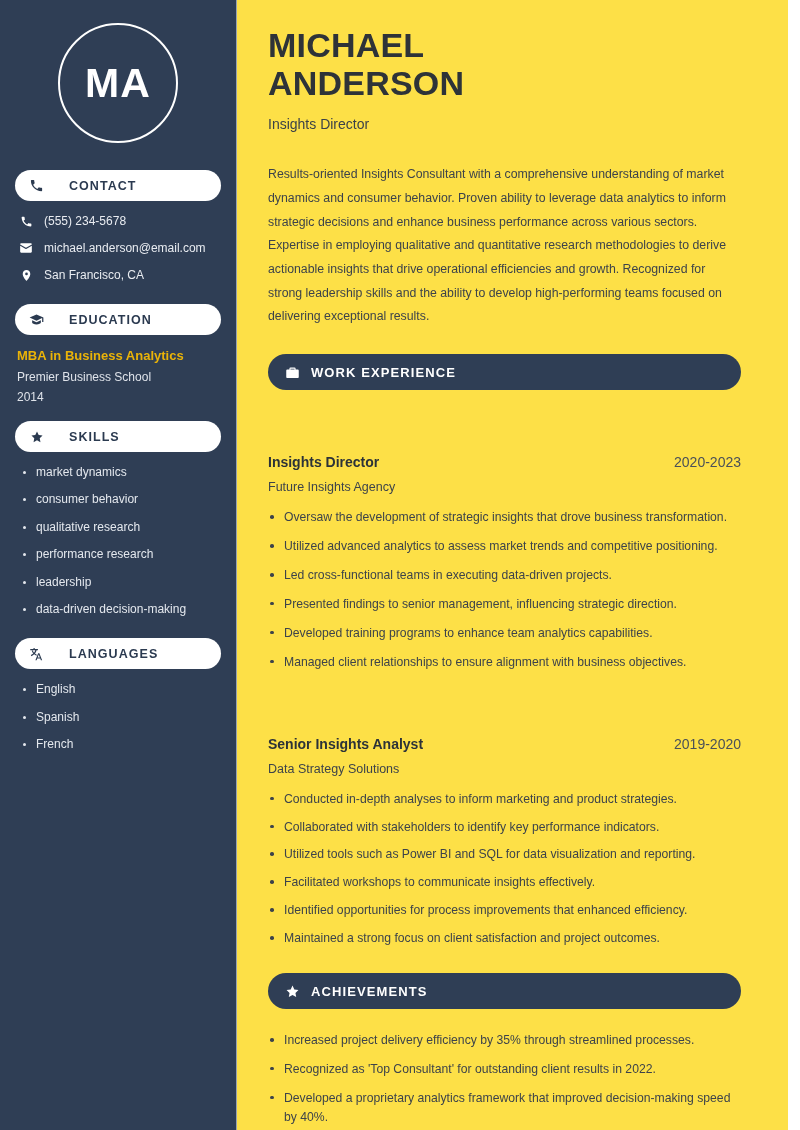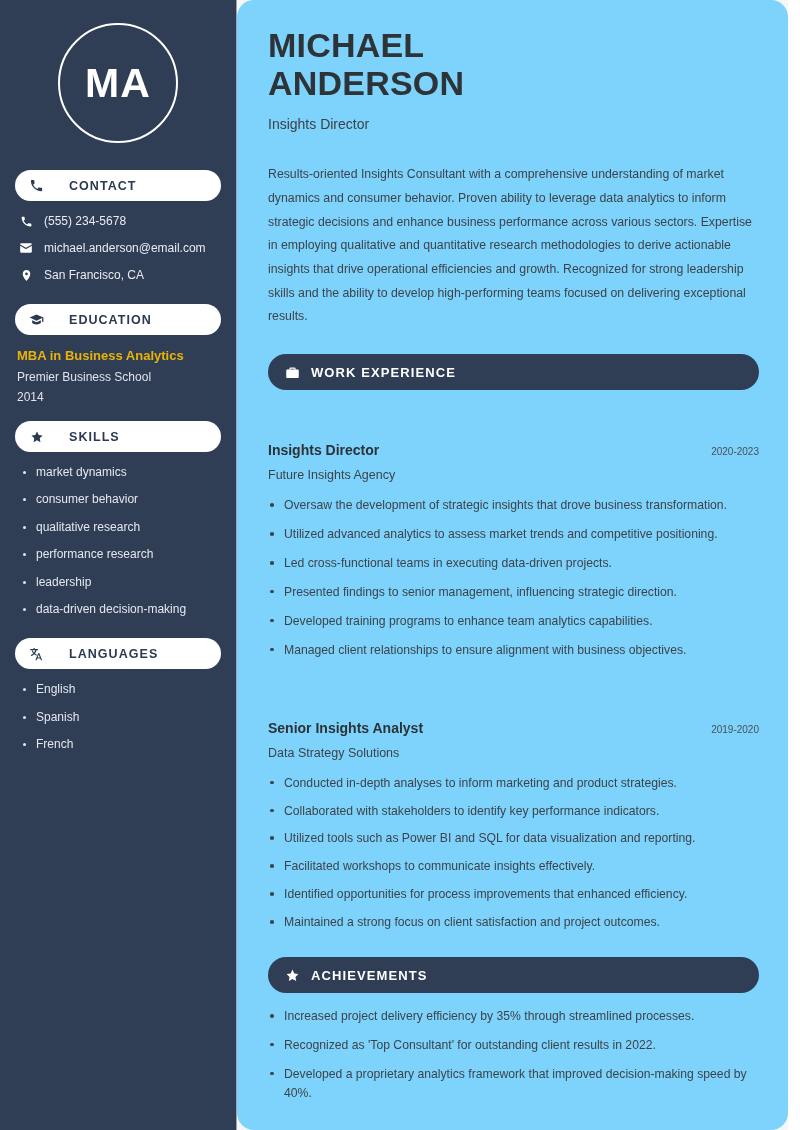--- a/index.html
+++ b/index.html
@@ -134,24 +134,23 @@
     height: 3px;
     border-radius: 50%;
     background: #e4e8ee;
   }
   .gap-lg { height: 15px; }
   .gap-md { height: 9px; }
 
   
   .main {
     flex: 1;
-    background: #7dd3fc;
+    background: #fde047;
     box-sizing: border-box;
-    padding: 26px 29px 0 31px;
-    border-radius: 17px;
+    padding: 26px 47px 0 31px;
   }
   .name {
     font-size: 34px;
     line-height: 1.12;
     font-weight: bold;
     color: #2e3338;
     letter-spacing: 0.2px;
     margin: 0;
   }
   .role {
@@ -171,21 +170,21 @@
   .sec-bar {
     background: #2f3e55;
     border-radius: 999px;
     height: 36px;
     display: flex;
     align-items: center;
     padding: 0 17px;
     box-sizing: border-box;
     color: #ffffff;
     margin-top: 25px;
-    margin-bottom: 14px;
+    margin-bottom: 22px;
   }
   .sec-bar .ico {
     display: inline-flex;
     align-items: center;
     justify-content: center;
     width: 15px;
     height: 15px;
   }
   .sec-bar .ico svg { display: block; }
   .sec-bar .sec-label {
@@ -200,21 +199,21 @@
     display: flex;
     justify-content: space-between;
     align-items: baseline;
   }
   .job-title {
     font-size: 14px;
     font-weight: bold;
     color: #2c3238;
   }
   .job-dates {
-    font-size: 10px;
+    font-size: 14px;
     color: #4a5058;
     white-space: nowrap;
     margin-top: 42px;
   }
   .job-company {
     font-size: 12.5px;
     color: #3d434a;
     margin-top: 10px;
     margin-bottom: 0;
   }

